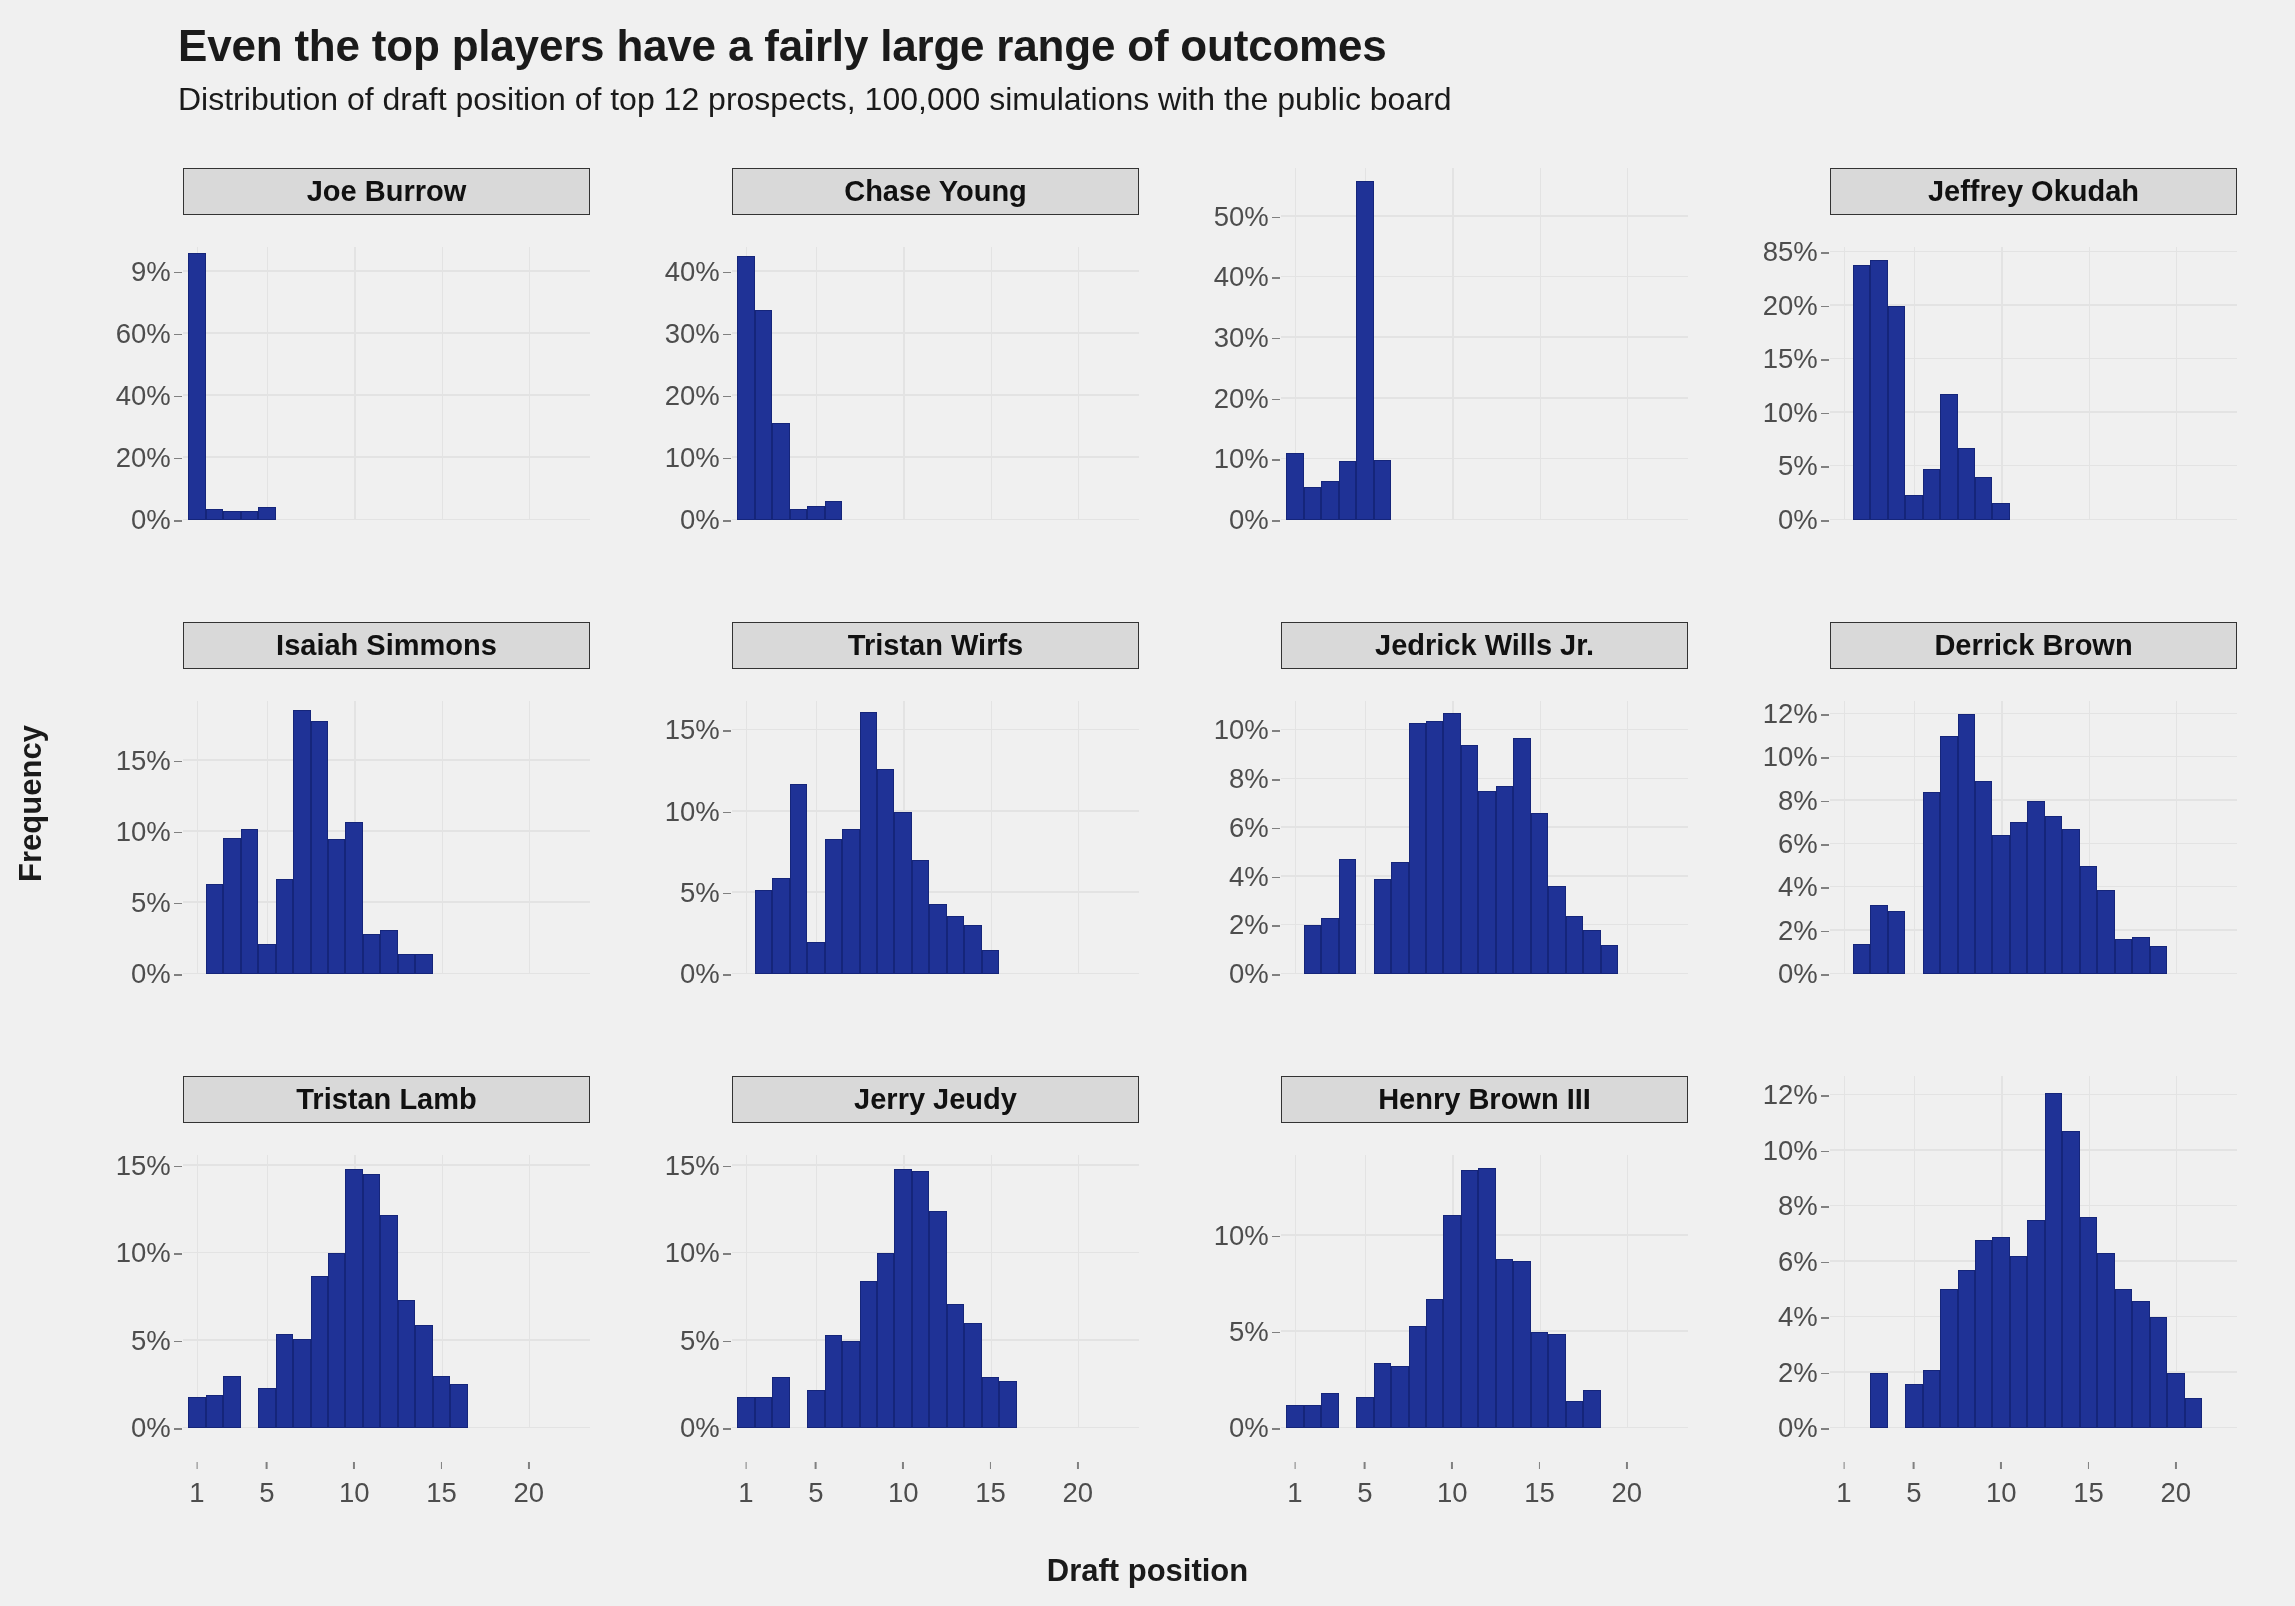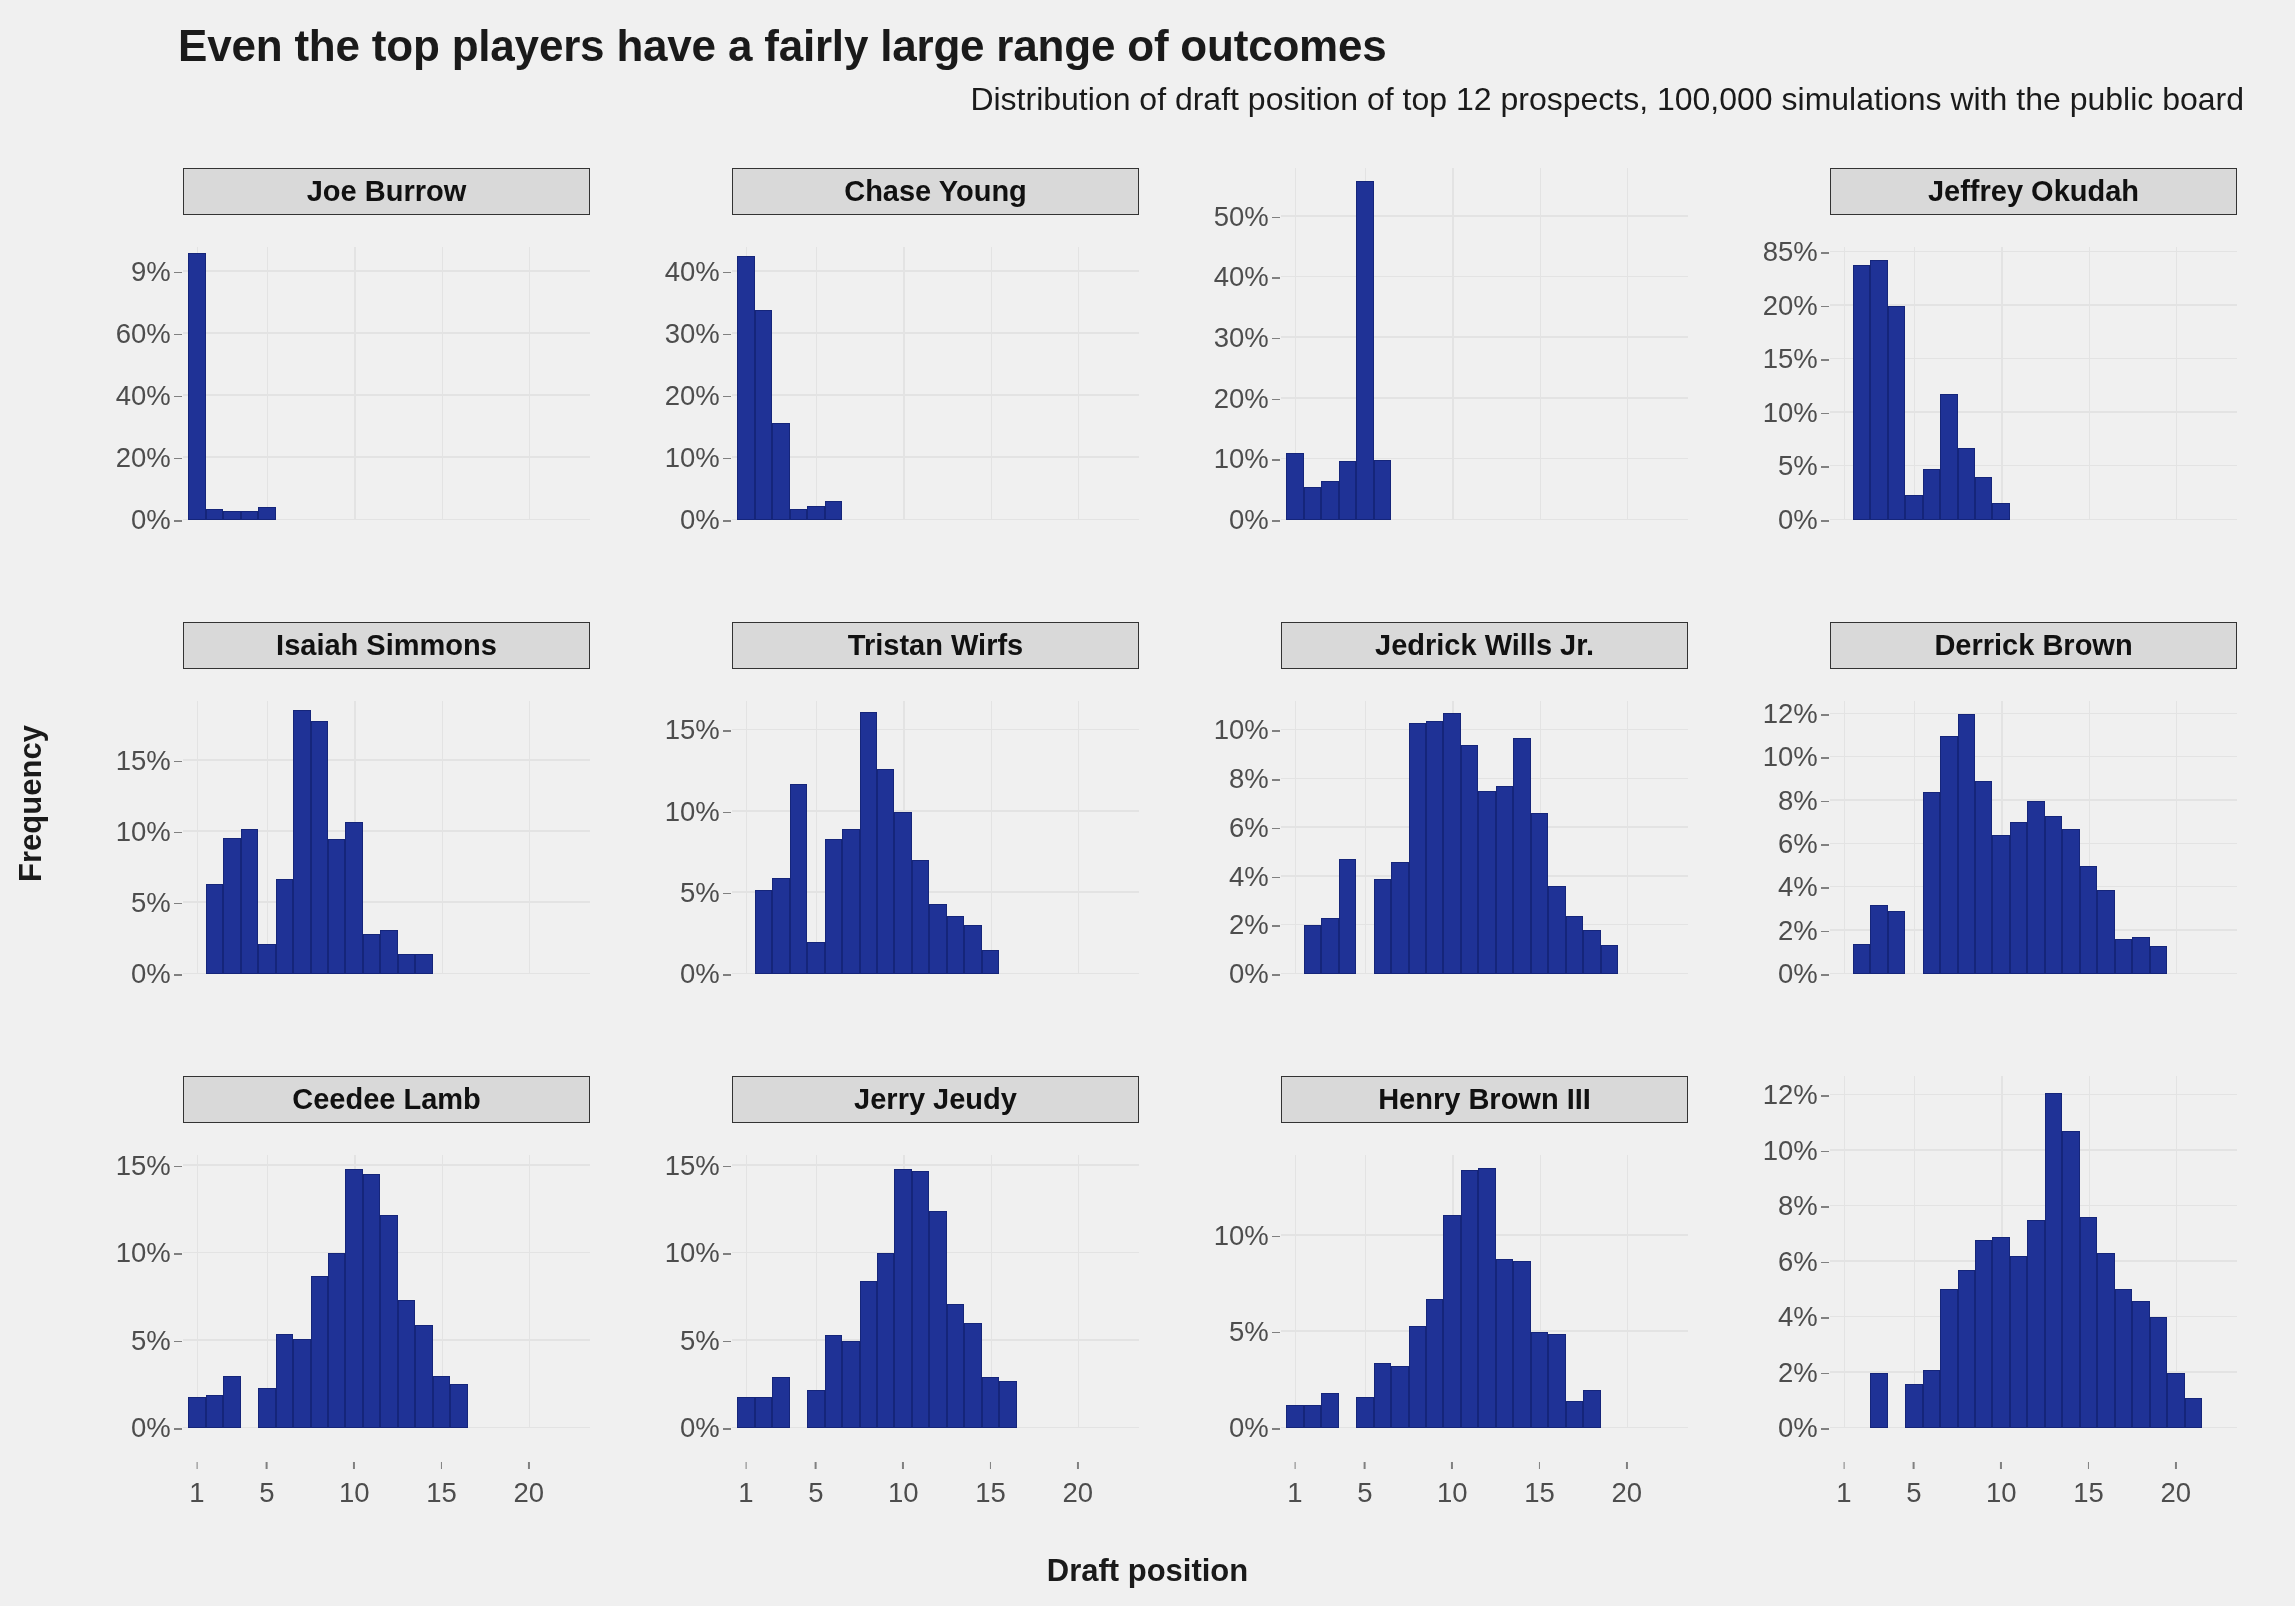--- a/index.html
+++ b/index.html
@@ -35,21 +35,20 @@
     letter-spacing: -0.2px;
     line-height: 1.05;
     white-space: nowrap;
   }
   #chart-subtitle {
     font-size: 32px;
     font-weight: normal;
     color: #1a1a1a;
     margin-top: 12.2px;
     white-space: nowrap;
-    text-align: right;
   }
 
   
   #ylab {
     position: absolute;
     left: 0px;
     top: 0px;
     width: 1607px;
     height: 61px;
     transform: rotate(-90deg);
@@ -507,21 +506,21 @@
             <div class="bar" title="Derrick Brown @ 16: 3.9%" style="left: 65.6652%; width: 4.29185%; height: 30.9524%; background: rgb(31, 50, 150); border-color: rgb(21, 37, 122);"></div>
             <div class="bar" title="Derrick Brown @ 17: 1.6%" style="left: 69.9571%; width: 4.29185%; height: 12.6984%; background: rgb(31, 50, 150); border-color: rgb(21, 37, 122);"></div>
             <div class="bar" title="Derrick Brown @ 18: 1.7%" style="left: 74.2489%; width: 4.29185%; height: 13.4921%; background: rgb(31, 50, 150); border-color: rgb(21, 37, 122);"></div>
             <div class="bar" title="Derrick Brown @ 19: 1.3%" style="left: 78.5408%; width: 4.29185%; height: 10.3175%; background: rgb(31, 50, 150); border-color: rgb(21, 37, 122);"></div>
           </div>
         </div>
         <div class="xaxis hidden"></div>
       </div>
       <div class="panel row-bottom">
         <div class="strip">
-          <span class="strip-label">Ceedee Lamb</span>
+          <span class="strip-label">Tristan Lamb</span>
         </div>
         <div class="panel-body">
           <div class="yaxis">
             <div class="ytick" style="bottom: 0%; transform: translateY(50%);">0%</div>
             <div class="ytick" style="bottom: 32.0513%; transform: translateY(50%);">5%</div>
             <div class="ytick" style="bottom: 64.1026%; transform: translateY(50%);">10%</div>
             <div class="ytick" style="bottom: 96.1538%; transform: translateY(50%);">15%</div>
           </div>
           <div class="plot">
             <div class="gridline-h" style="bottom: 0%;"></div>

